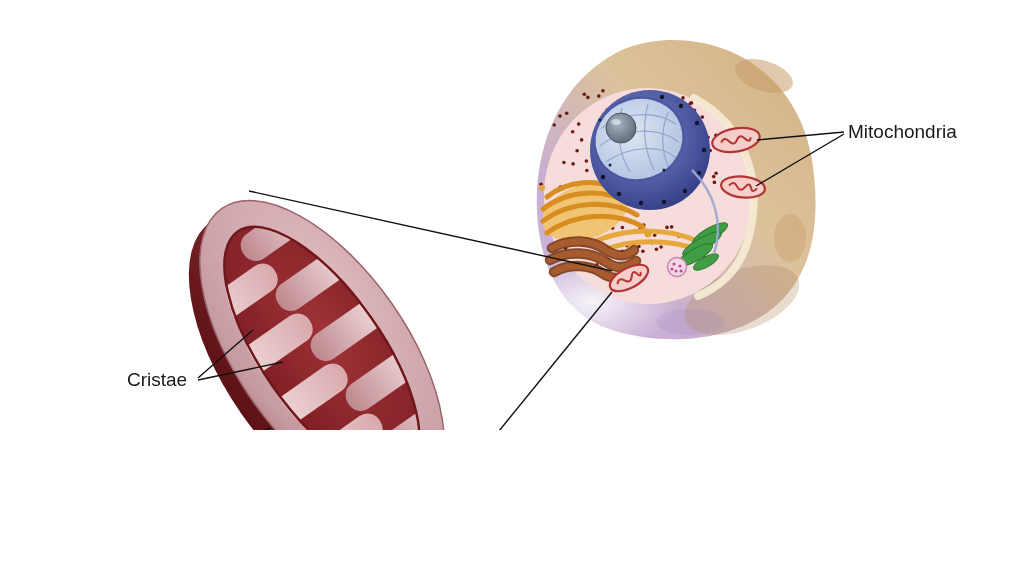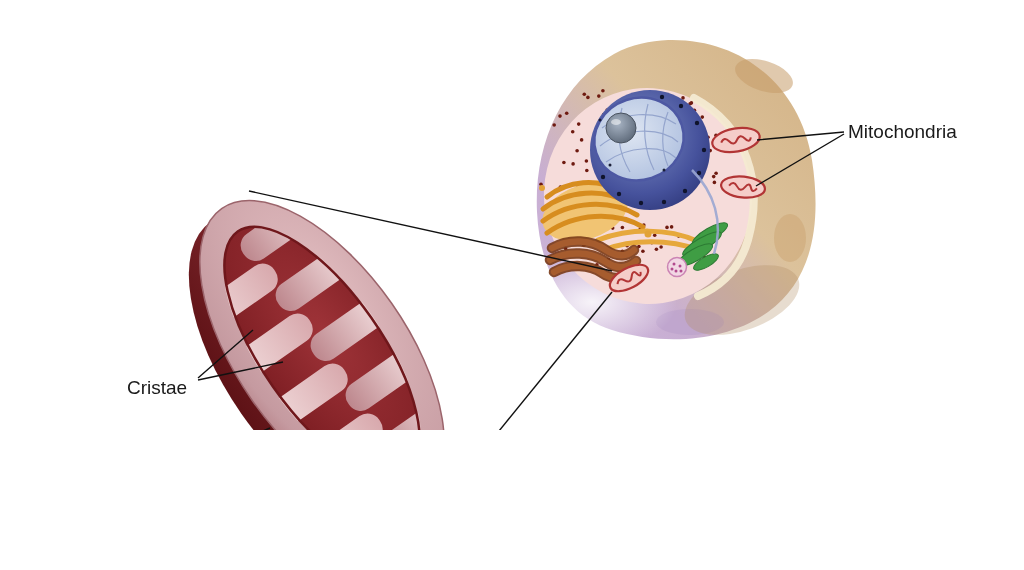--- a/index.html
+++ b/index.html
@@ -303,14 +303,14 @@
     <line x1="844" y1="132" x2="757" y2="140"></line>
     <line x1="844" y1="134" x2="756" y2="186"></line>
     <line x1="198" y1="378" x2="253" y2="330"></line>
     <line x1="198" y1="380" x2="283" y2="362"></line>
     <line x1="215" y1="451" x2="270" y2="428"></line>
     <line x1="234" y1="491" x2="308" y2="457"></line>
   </g>
 </svg>
 
 <div class="label" style="left:848px;top:121px;">Mitochondria</div>
-<div class="label" style="left:127px;top:369px;margin-top:8px;">Cristae</div>
+<div class="label" style="left:127px;top:369px;">Cristae</div>
 </div>
 
 </body></html>

